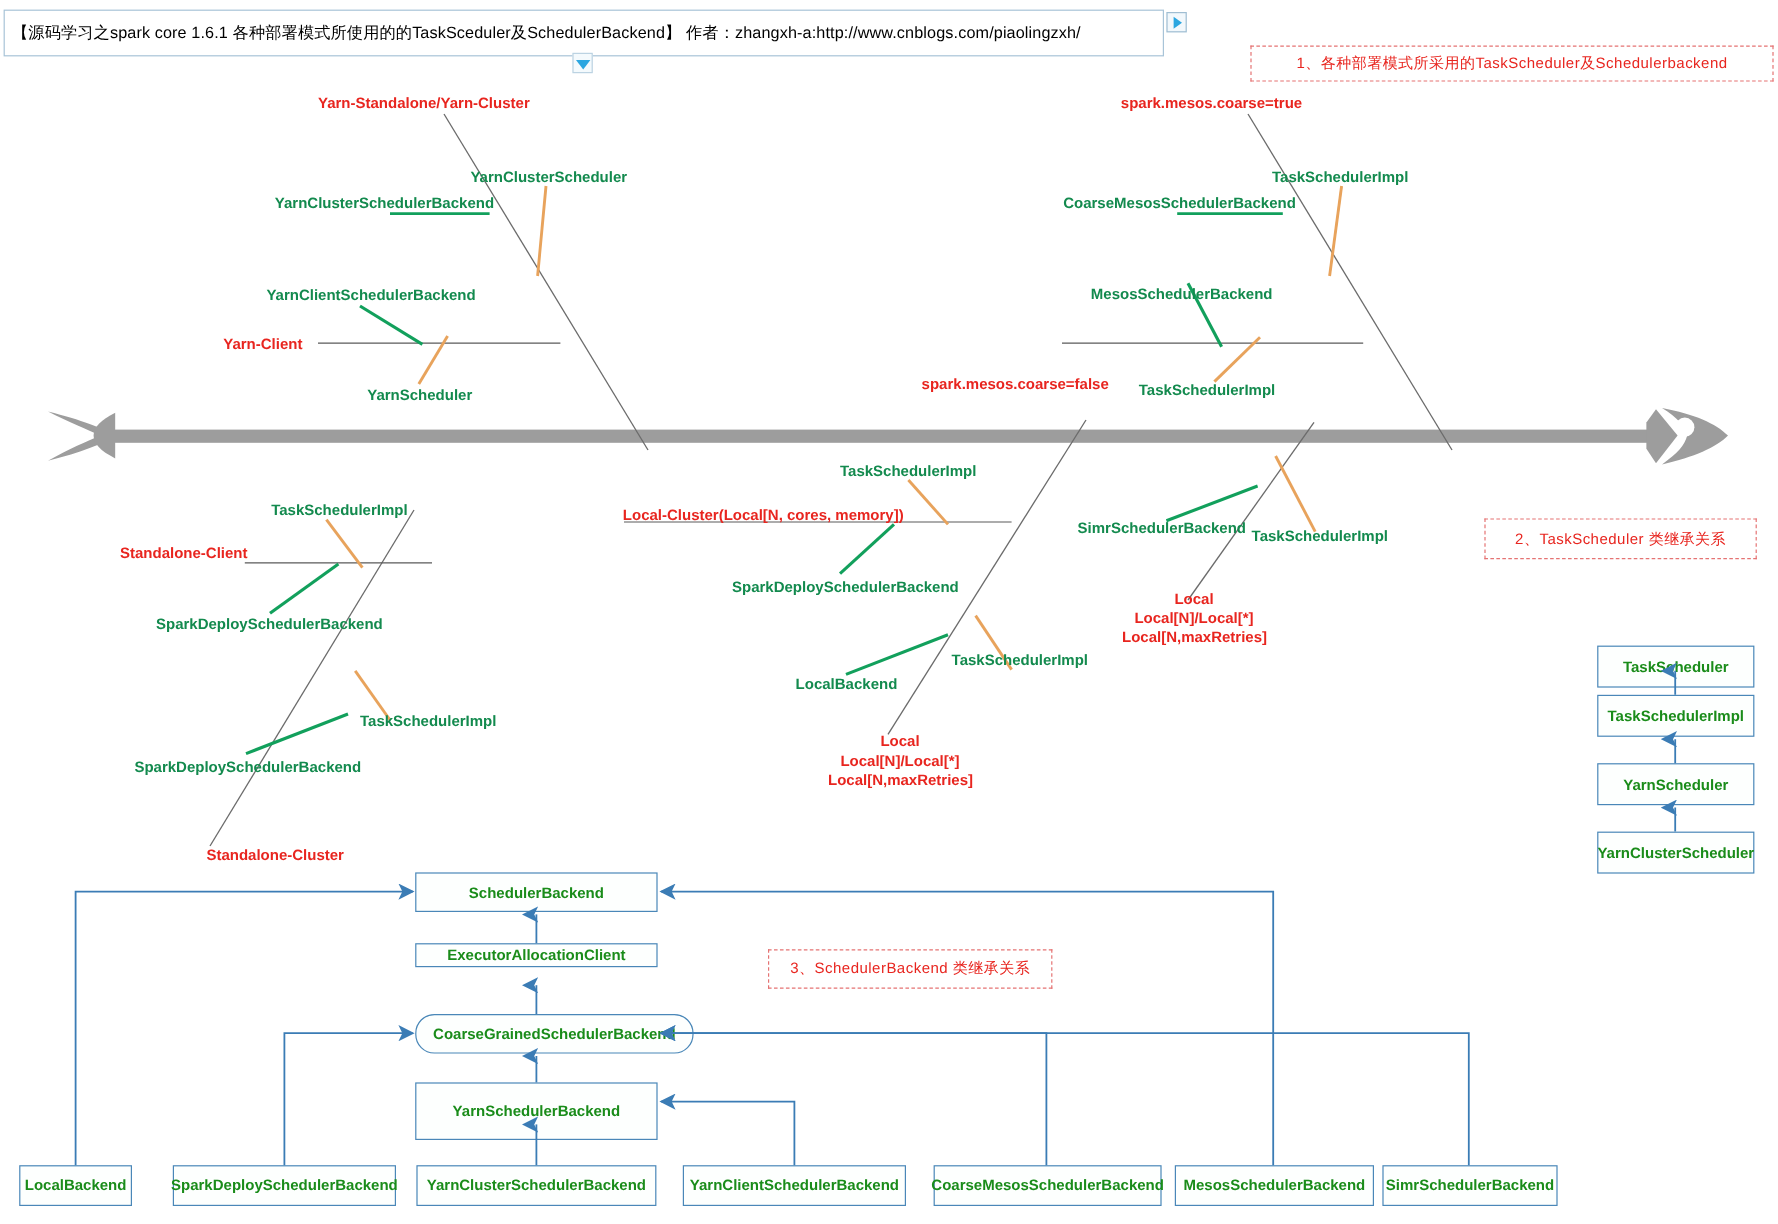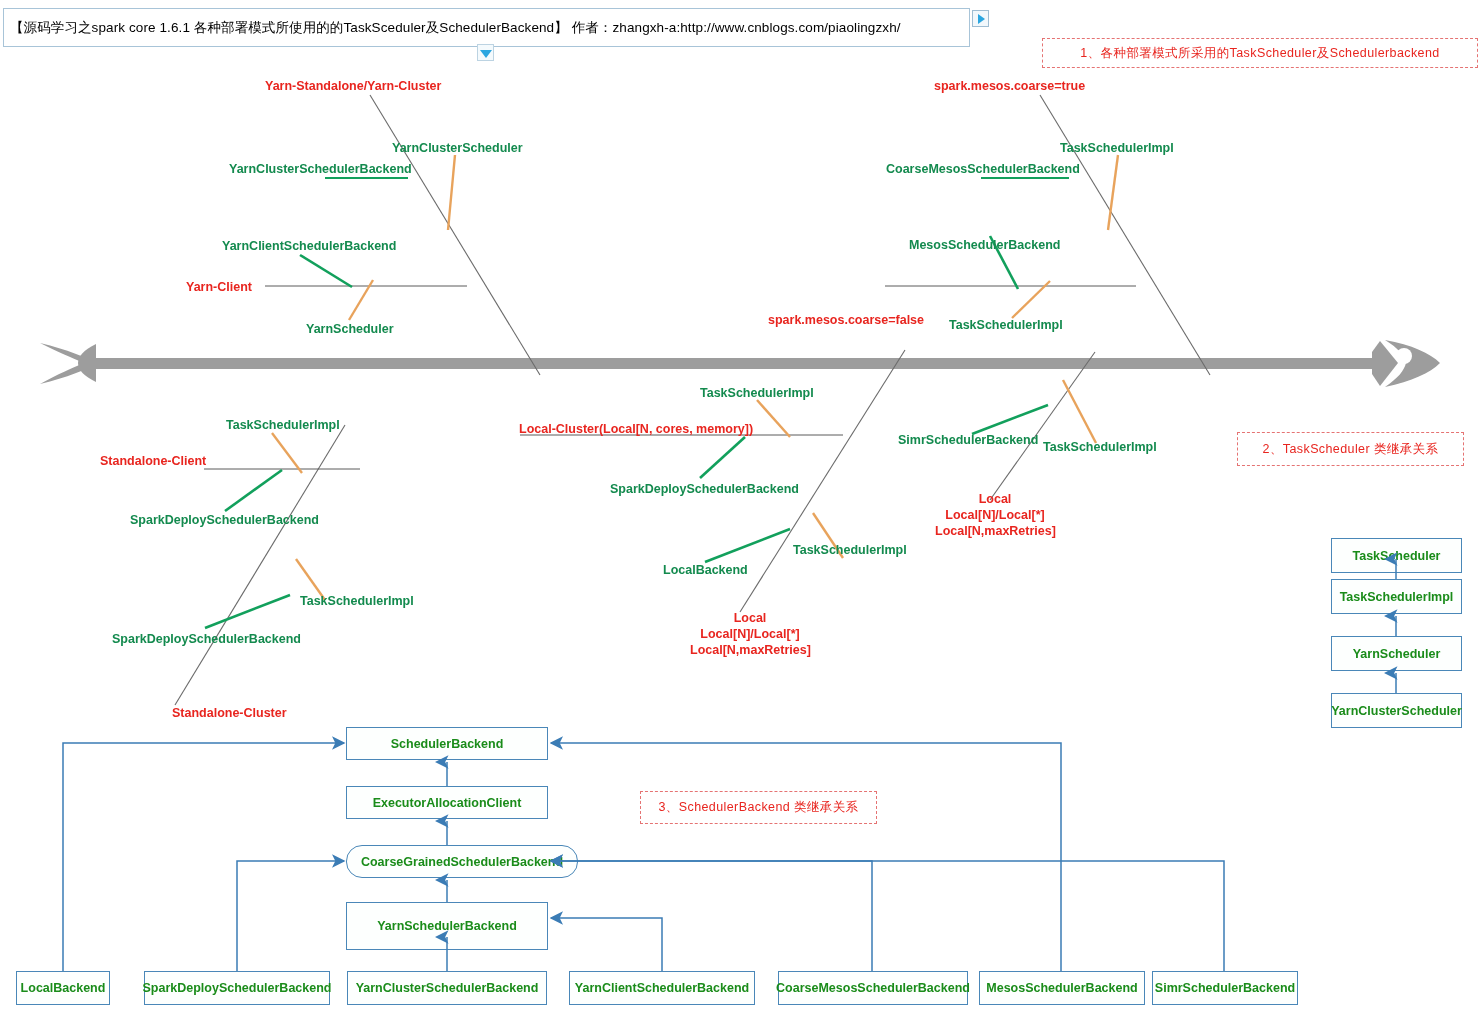--- a/index.html
+++ b/index.html
@@ -233,21 +233,21 @@
   </div>
   <div class="lbl lbl-green" style="left:1043px; top:439px;">TaskSchedulerImpl</div>
   <div class="lbl lbl-green" style="left:898px; top:432px;">SimrSchedulerBackend</div>
 
   <div class="cbox" style="left:1331px; top:522px; width:131px; height:35px;margin-top:16px;">TaskScheduler</div>
   <div class="cbox" style="left:1331px; top:579px; width:131px; height:35px;">TaskSchedulerImpl</div>
   <div class="cbox" style="left:1331px; top:636px; width:131px; height:35px;">YarnScheduler</div>
   <div class="cbox" style="left:1331px; top:693px; width:131px; height:35px;">YarnClusterScheduler</div>
 
   <div class="cbox" style="left:346px; top:727px; width:202px; height:33px;">SchedulerBackend</div>
-  <div class="cbox" style="left:346px; top:786px; width:202px; height:33px;">ExecutorAllocationClient</div>
+  <div class="cbox" style="left:346px; top:786px; width:202px; height:20px;">ExecutorAllocationClient</div>
   <div class="cbox" style="left:346px; top:845px; width:232px; height:33px;border-radius:16px;">CoarseGrainedSchedulerBackend</div>
   <div class="cbox" style="left:346px; top:902px; width:202px; height:48px;">YarnSchedulerBackend</div>
 
   <div class="cbox" style="left:16px;   top:971px; width:94px;  height:34px;">LocalBackend</div>
   <div class="cbox" style="left:144px;  top:971px; width:186px; height:34px;">SparkDeploySchedulerBackend</div>
   <div class="cbox" style="left:347px;  top:971px; width:200px; height:34px;">YarnClusterSchedulerBackend</div>
   <div class="cbox" style="left:569px;  top:971px; width:186px; height:34px;">YarnClientSchedulerBackend</div>
   <div class="cbox" style="left:778px;  top:971px; width:190px; height:34px;">CoarseMesosSchedulerBackend</div>
   <div class="cbox" style="left:979px;  top:971px; width:166px; height:34px;">MesosSchedulerBackend</div>
   <div class="cbox" style="left:1152px; top:971px; width:146px; height:34px;">SimrSchedulerBackend</div>

